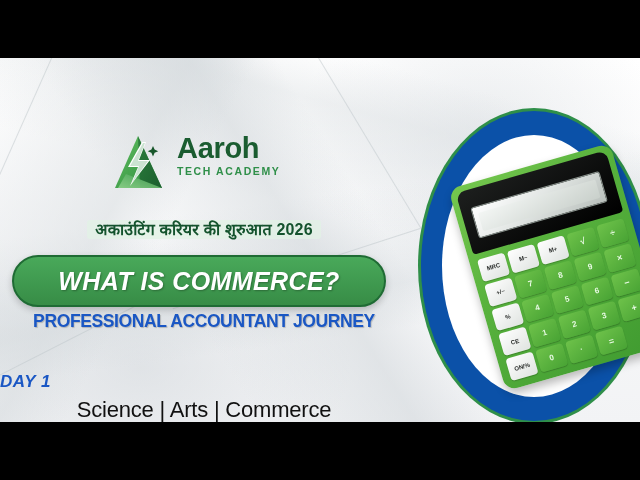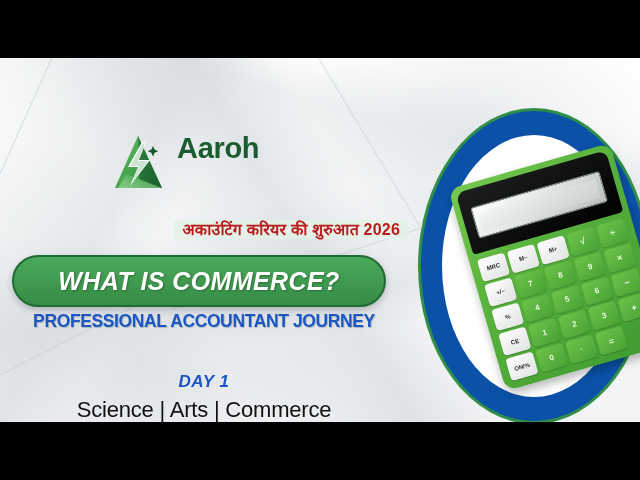--- a/index.html
+++ b/index.html
@@ -57,37 +57,37 @@
   .key.op{font-size:9px;}
 
   
   .logo{position:absolute;left:112px;top:76px;width:180px;height:60px;display:flex;align-items:flex-start;gap:9px;}
   .logo-mark{position:relative;width:56px;height:58px;}
   .logo-text{display:flex;flex-direction:column;justify-content:center;}
   .logo-name{font-size:29px;font-weight:bold;color:#1a5c30;line-height:1;letter-spacing:-.3px;}
   .logo-sub{font-size:10.5px;font-weight:bold;color:#2f8f49;letter-spacing:1.6px;margin-top:2px;}
 
   
-  .hindi-head{position:absolute;left:0;top:160px;width:408px;text-align:right;
-    font-size:16px;font-weight:600;color:#b91c1c;letter-spacing:.2px;}
+  .hindi-head{position:absolute;left:0;top:160px;width:408px;text-align:center;
+    font-size:16px;font-weight:600;color:#14532d;letter-spacing:.2px;}
   .hindi-head span{background:rgba(226,242,229,.72);padding:1px 8px;border-radius:3px;}
 
   .pill{position:absolute;left:12px;top:197px;width:370px;height:48px;border-radius:26px;
     background:linear-gradient(180deg,#49a95a,#378c46);border:2px solid #1f6b34;
     display:flex;align-items:center;justify-content:center;
     box-shadow:0 3px 7px rgba(0,0,0,.2);}
   .pill span{font-size:25px;font-weight:bold;font-style:italic;color:#fff;letter-spacing:.4px;
     text-shadow:1px 1px 2px rgba(0,0,0,.28);}
 
   .sub-blue{position:absolute;left:0;top:252px;width:408px;text-align:center;
     font-size:19px;font-weight:bold;color:#1a57c4;letter-spacing:-.4px;
     transform:scaleX(.92);transform-origin:50% 50%;
     text-shadow:1px 1px 1px rgba(0,0,0,.2);}
 
-  .day{position:absolute;left:0;top:314px;width:408px;text-align:center;
+  .day{position:absolute;left:0;top:314px;width:408px;text-align:left;
     font-size:17px;font-weight:bold;font-style:italic;color:#1a57c4;letter-spacing:.5px;}
 
   .streams{position:absolute;left:0;top:339px;width:408px;text-align:center;
     font-size:22px;font-weight:normal;color:#111;letter-spacing:-.2px;}
 </style>
 </head>
 <body>
 
 <div class="stage">
 
@@ -162,20 +162,21 @@
           <path d="M26 2 L50 54 L3 54 Z" fill="url(#g1)"></path>
           <path d="M26 2 L50 54 L28 54 Z" fill="url(#g3)" opacity=".85"></path>
           <path d="M14 40 L50 54 L6 54 Z" fill="url(#g2)" opacity=".9"></path>
           <path d="M30 8 L16 33 L26 33 L18 52 L38 26 L27 26 L34 8 Z" fill="#ffffff"></path>
           <path d="M31 9 L18 32 L27 32 L20 49 L36 27 L26 27 L33 9 Z" fill="#2f8f49" opacity=".25"></path>
           <path d="M41 12 l1.6 3.6 3.6 1.6 -3.6 1.6 -1.6 3.6 -1.6 -3.6 -3.6 -1.6 3.6 -1.6 Z" fill="#17562a"></path>
         </svg>
       </div>
       <div class="logo-text">
         <div class="logo-name">Aaroh</div>
+        <div class="logo-sub">TECH ACADEMY</div>
       </div>
     </div>
 
     <div class="hindi-head">
       <span>अकाउंटिंग करियर की शुरुआत 2026</span>
     </div>
 
     <div class="pill">
       <span>WHAT IS COMMERCE?</span>
     </div>

